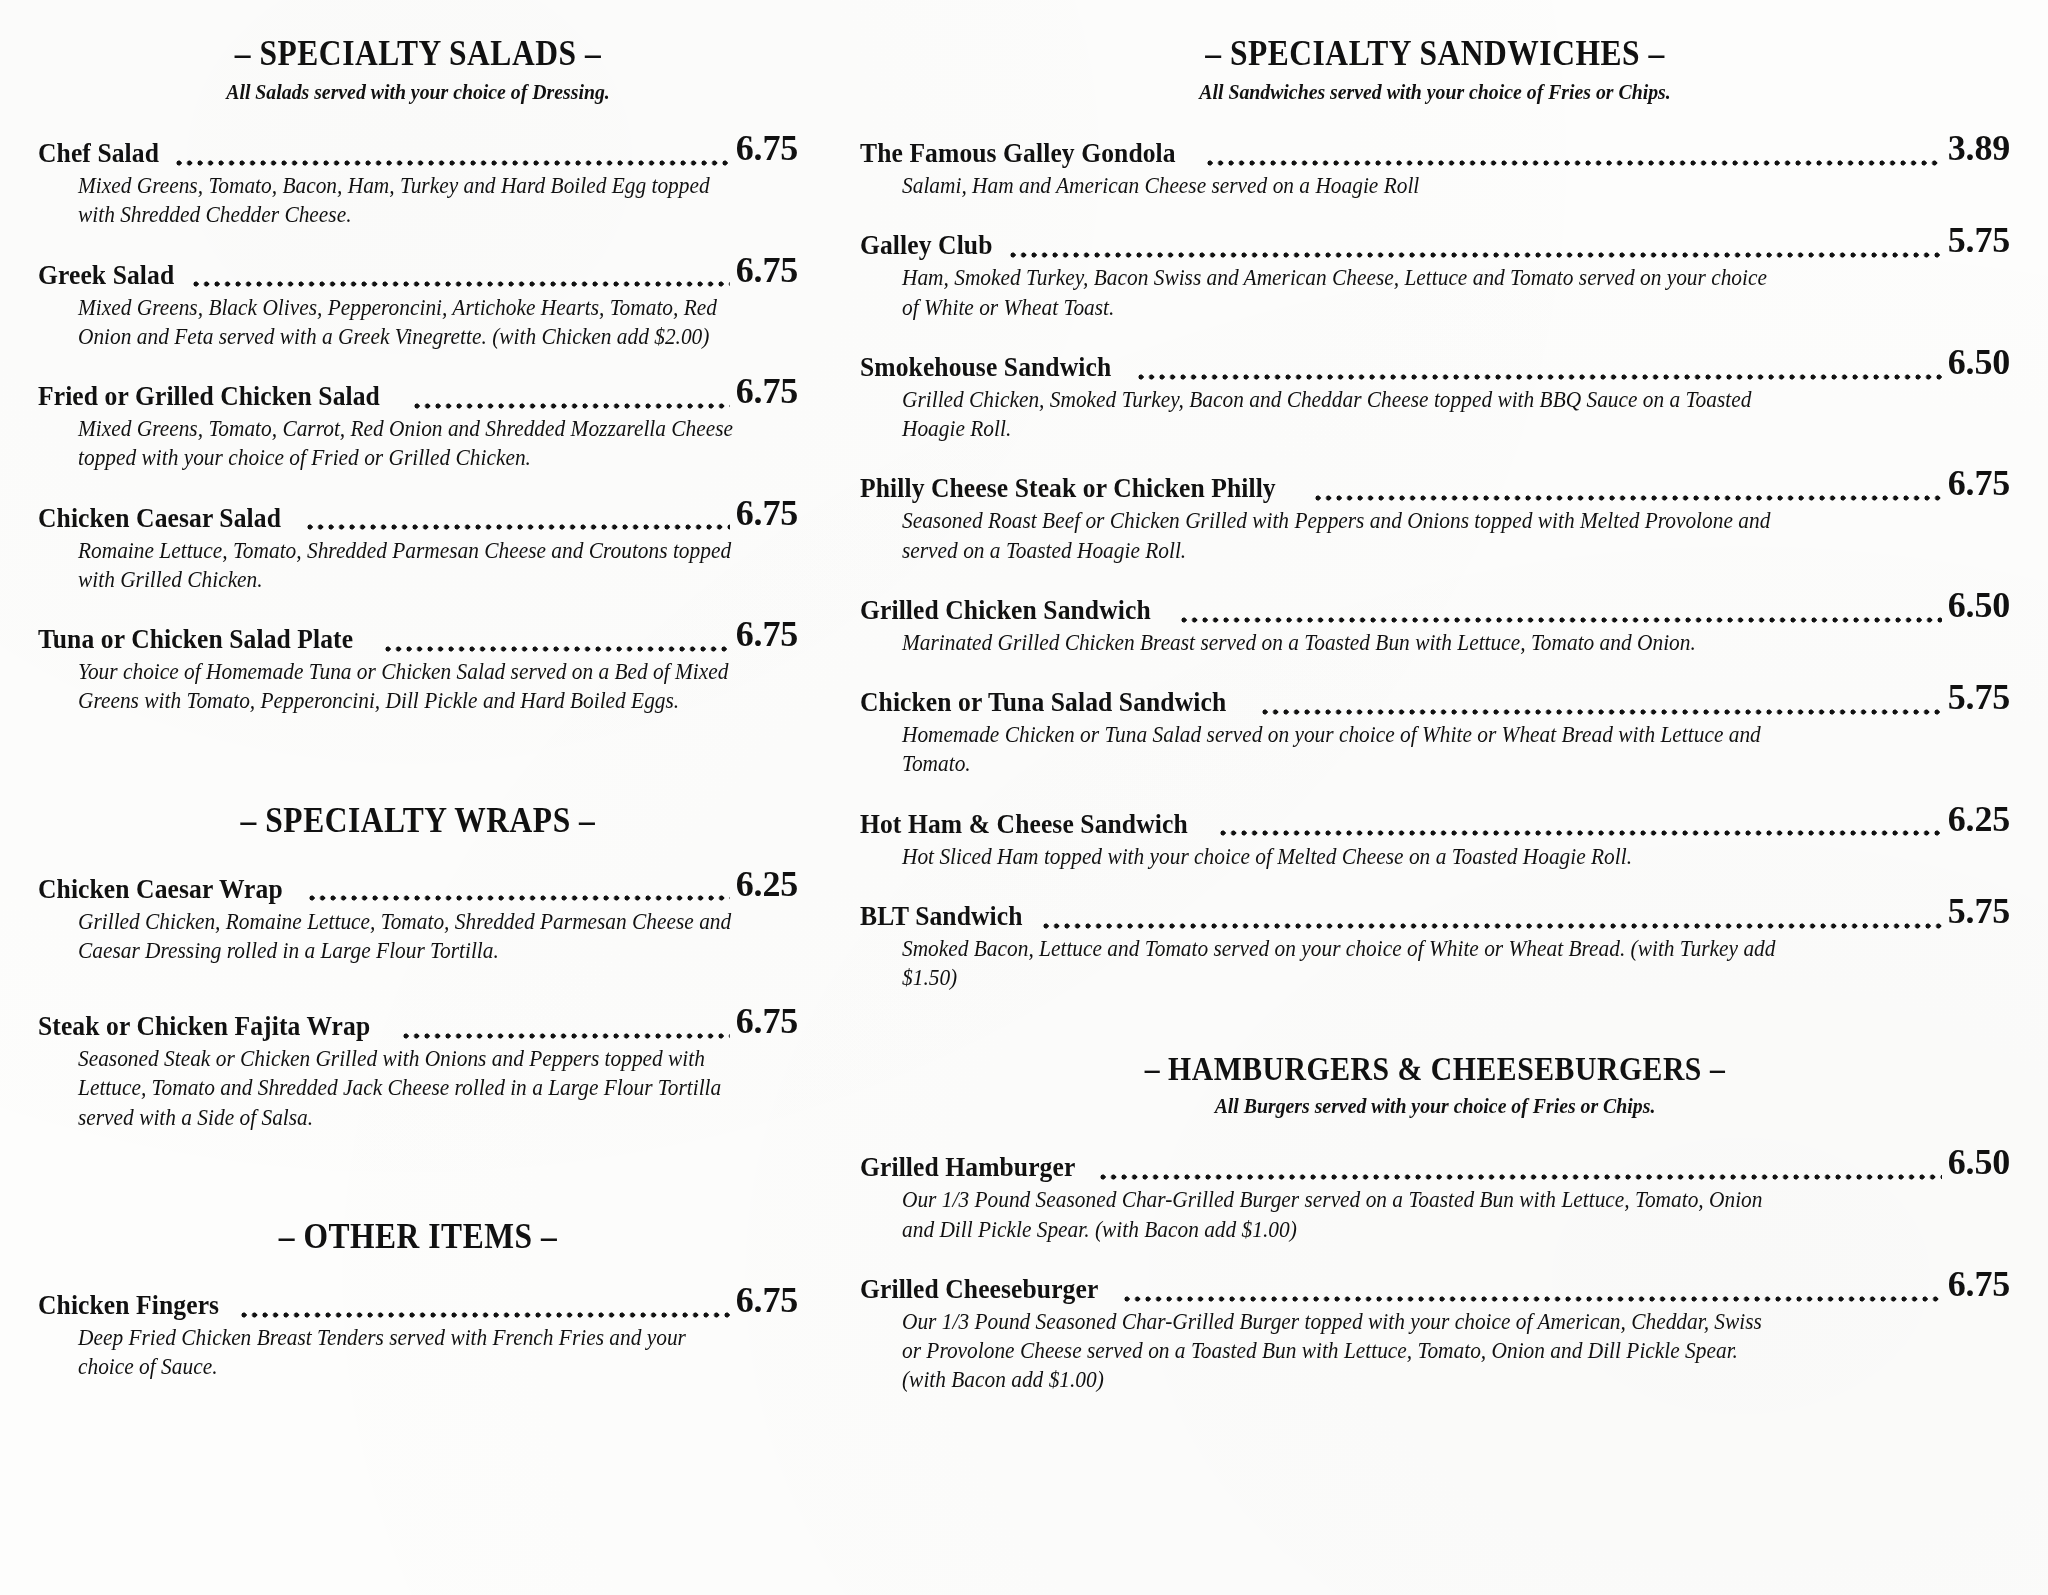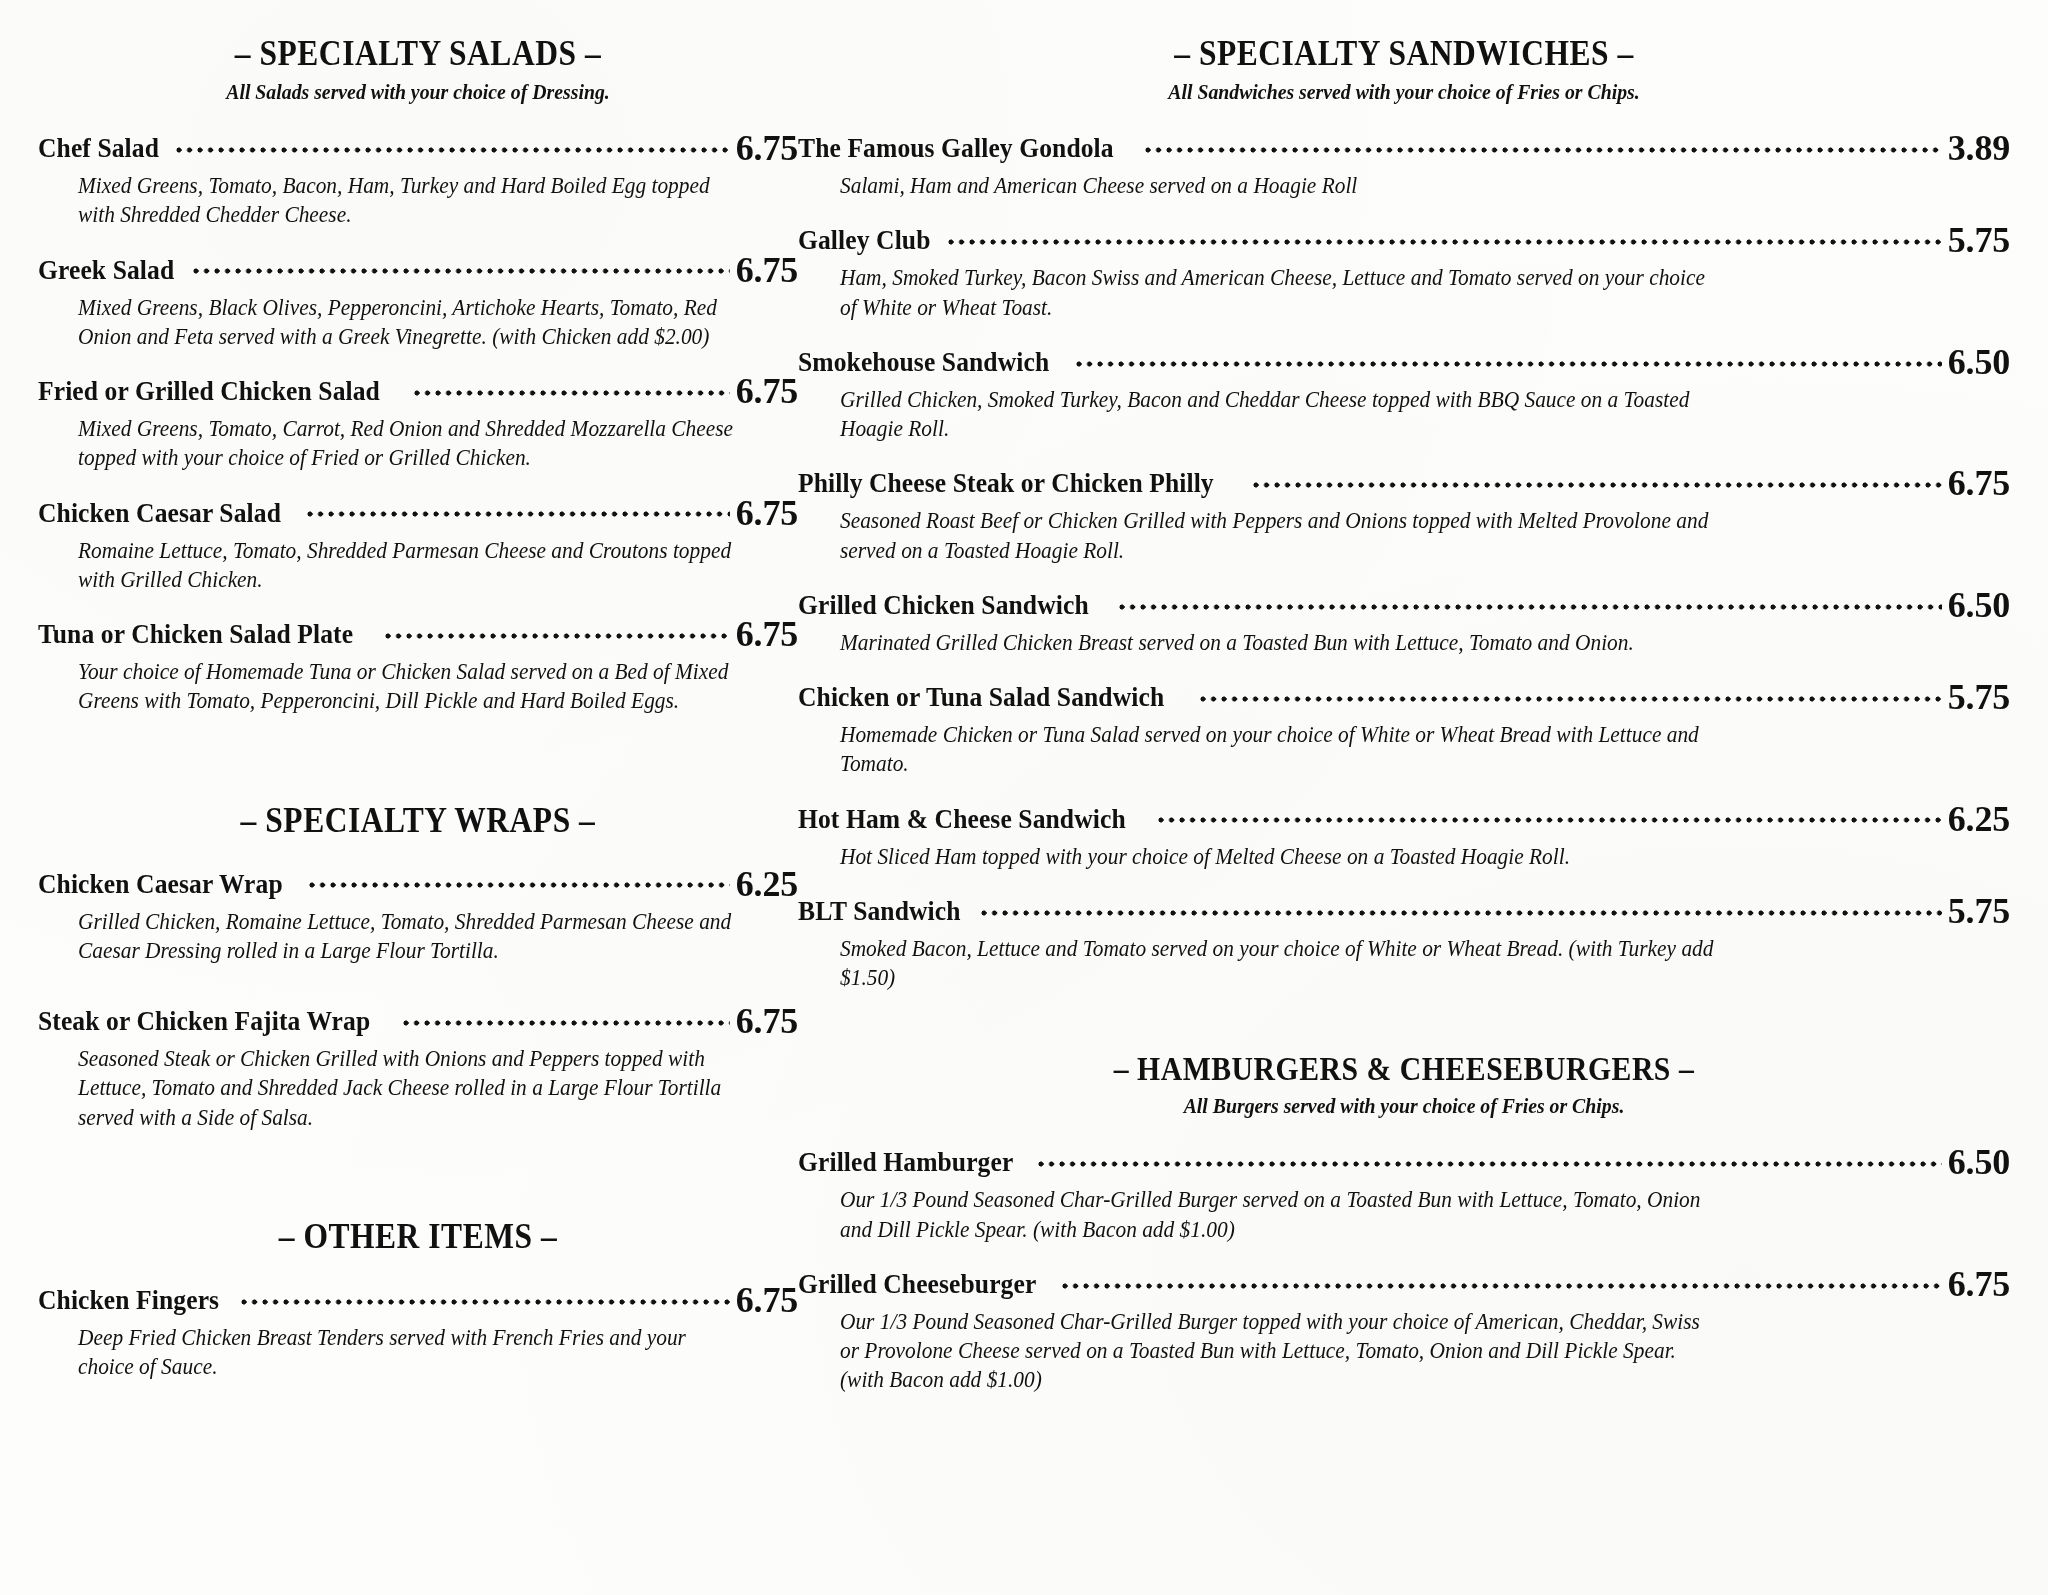--- a/index.html
+++ b/index.html
@@ -24,20 +24,21 @@
       radial-gradient(ellipse at 20% 10%, rgba(0,0,0,0.012), rgba(0,0,0,0) 60%),
       radial-gradient(ellipse at 85% 80%, rgba(0,0,0,0.015), rgba(0,0,0,0) 65%),
       #fdfdfc;
   }
   .columns {
     position: absolute;
     inset: 0;
     display: flex;
     padding: 34px 38px 10px 38px;
     box-sizing: border-box;
+    gap: 62px;
   }
   .col {
     flex: 1 1 0;
     min-width: 0;
     position: relative;
   }
   .col-left  { width: 760px; flex: 0 0 760px; }
   .col-right { width: 1140px; flex: 1 1 auto; }
 
   
@@ -62,21 +63,21 @@
     transform: scaleX(0.92);
     transform-origin: center;
     margin: 0 0 22px 0;
     white-space: nowrap;
   }
 
   
   .item { margin-bottom: 19px; }
   .item-line {
     display: flex;
-    align-items: center;
+    align-items: flex-end;
     width: 100%;
   }
   .item-name {
     font-weight: bold;
     font-size: 27.5px;
     transform: scaleX(0.93);
     transform-origin: left bottom;
     white-space: nowrap;
     flex: 0 0 auto;
     letter-spacing: 0.1px;

